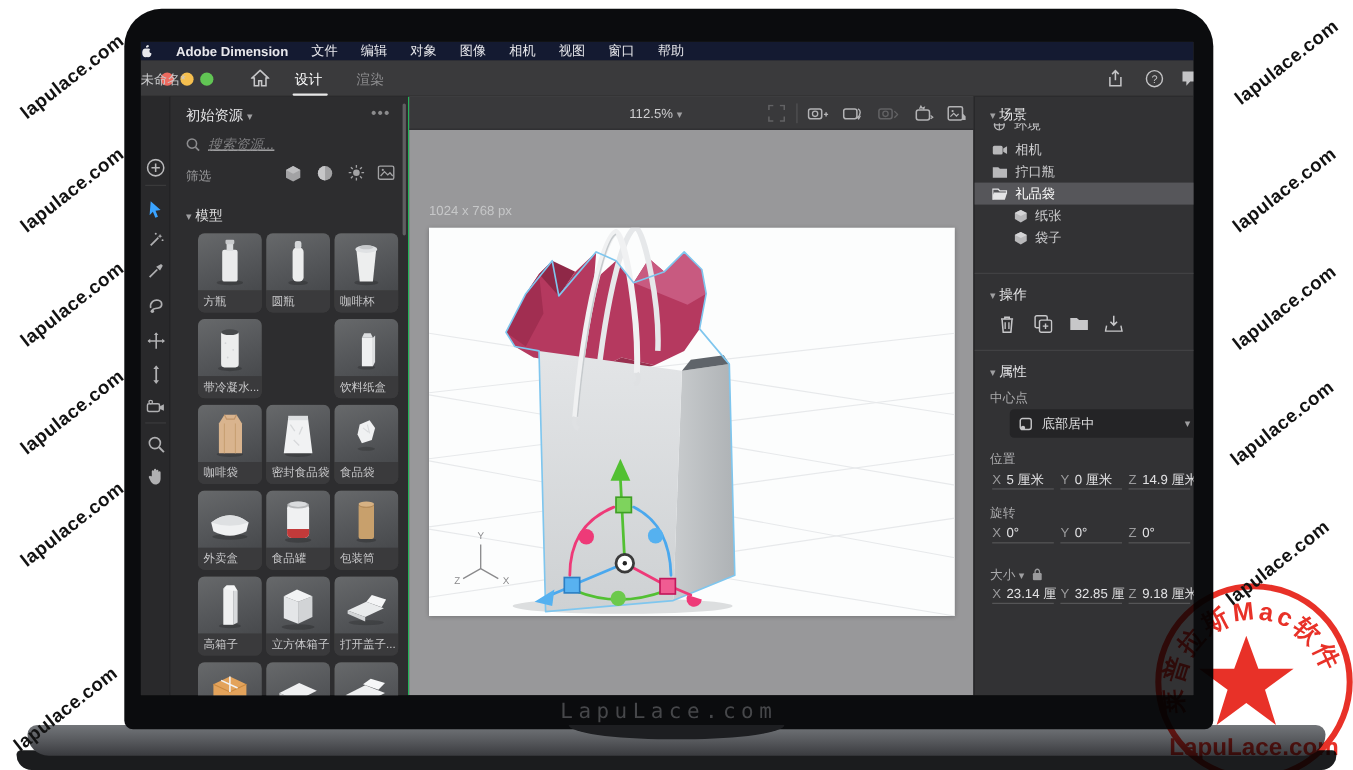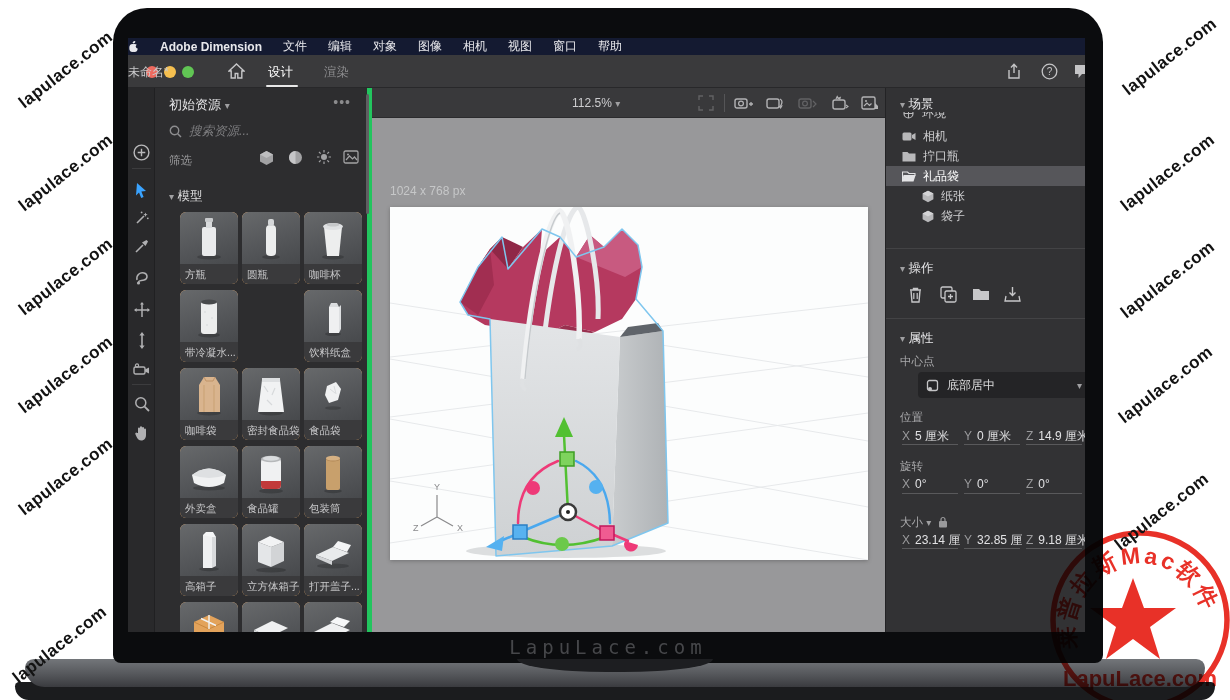--- a/index.html
+++ b/index.html
@@ -44,32 +44,32 @@
   .tab-underline { position:absolute; top:30px; height:2px; background:#e8e8e8; border-radius:1px; }
 
   
   .lefttools { position:absolute; left:0; top:50px; width:27px; height:544px; background:#29292b;
                border-right:1px solid #202022; }
   .ltool { position:absolute; left:0; width:27px; height:24px; display:flex; align-items:center; justify-content:center; }
   .lt-sep { position:absolute; left:4px; width:19px; height:1px; background:#3c3c3e; }
 
   
   .leftpanel { position:absolute; left:27px; top:50px; width:217px; height:544px; background:#2d2d2f;
-               border-right:5px solid #22c55e; color:#d8d8da; }
+               border-right:1px solid #22c55e; color:#d8d8da; }
   .lp-header { position:absolute; left:14px; top:8px; font-size:13px; color:#e3e3e5; }
   .lp-dots { position:absolute; right:16px; top:6px; color:#8b8b8d; font-size:14px; letter-spacing:1px; }
   .lp-search { position:absolute; left:14px; top:33px; width:190px; height:20px; display:flex; align-items:center; gap:7px; }
   .lp-search input { background:transparent; border:none; outline:none; color:#cfcfd1; font-size:12.5px;
-                     font-style:italic; width:150px; font-family:inherit; }
+                     font-style:italic; width:150px; font-family:inherit;text-decoration:underline; }
   .lp-search input::placeholder { color:#7e7e80; font-style:italic; }
   .lp-filter { position:absolute; left:14px; top:65px; font-size:11.5px; color:#9b9b9d; }
   .lp-filter-ic { position:absolute; top:62px; color:#a2a2a4; }
   .lp-sec { position:absolute; left:14px; top:100px; font-size:12.5px; color:#dededf; }
   .chev { color:#9f9fa1; font-size:10px; }
-  .tile { position:absolute; width:58px; height:72px; border-radius:6px; overflow:hidden; background:#fdba74; }
+  .tile { position:absolute; width:58px; height:72px; border-radius:6px; overflow:hidden; background:#404040; }
   .tile-img { width:58px; height:52px;
       background:linear-gradient(160deg,#67696b 0%,#55575a 55%,#47494c 100%); }
   .tile-label { width:58px; height:20px; background:#3a3a3c; color:#c9c9cb; font-size:10.5px;
                 line-height:20px; padding-left:5px; white-space:nowrap; overflow:hidden; }
   .lp-scroll { position:absolute; left:211px; top:6px; width:3px; height:120px; background:#5f5f61; border-radius:2px; }
 
   
   .canvasarea { position:absolute; left:244px; top:50px; width:513px; height:544px; background:#98989a; }
   .ctoolbar { position:absolute; left:0; top:0; width:513px; height:30px; background:#39393b;
               border-bottom:1px solid #2b2b2d; color:#c7c7c9; }

